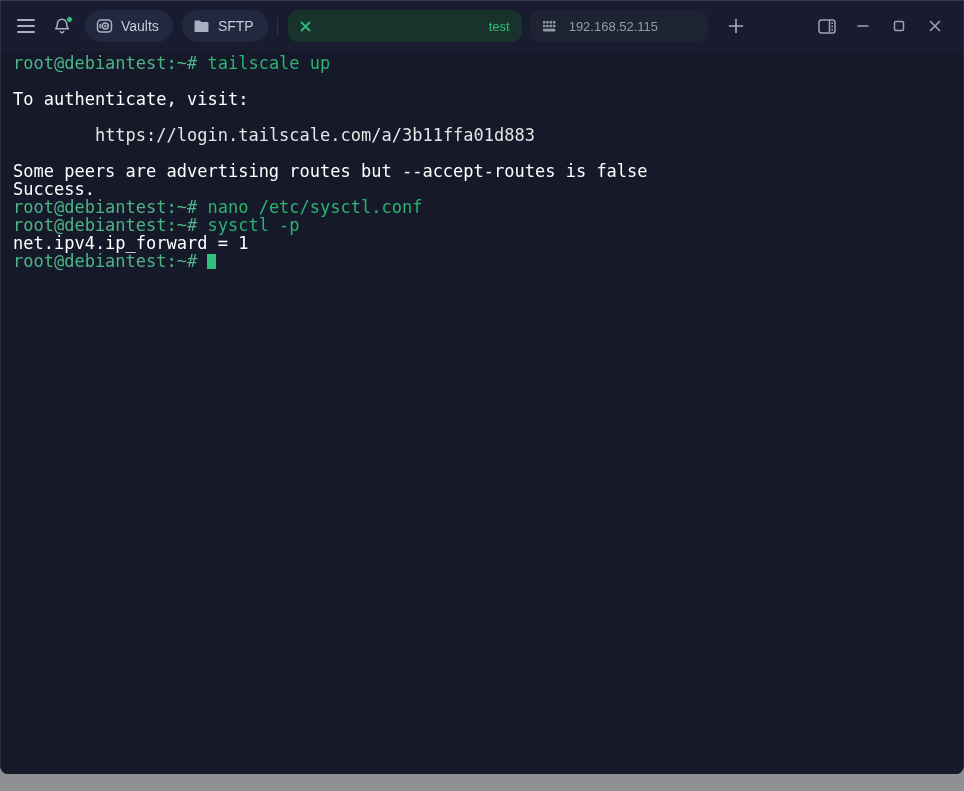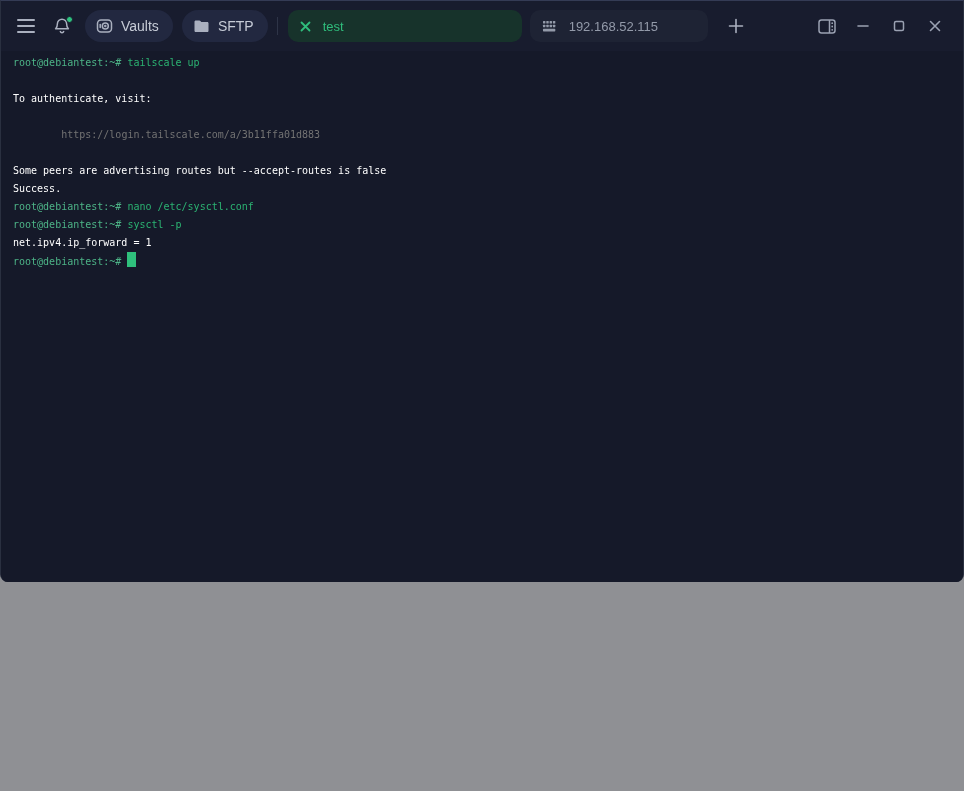--- a/index.html
+++ b/index.html
@@ -1,20 +1,20 @@
 <!DOCTYPE html>
 <html><head>
 <meta charset="utf-8">
 <style>
   * { margin:0; padding:0; box-sizing:border-box; }
   html,body { width:964px; height:791px; overflow:hidden; background:#8f9094; }
   body { font-family:"Liberation Sans", sans-serif; }
 
   .window {
-    width:964px; height:582px;
+    width:964px; height:774px;
     background:#151929;
     border-radius:0 0 8px 8px;
     border-left:1px solid #2a3040;
     border-right:1px solid #2a3040;
     border-top:1px solid #343b55;
     overflow:hidden;
     display:flex; flex-direction:column;
   }
 
   
@@ -46,43 +46,43 @@
   .pill:first-of-type { margin-left:18px; }
   .pill .p-icon { display:flex; color:#aab0bf; }
   .tab-divider {
     width:1px; height:18px; background:#2e3447; margin-left:9px;
   }
   .tab {
     height:32px; margin-left:10px; border-radius:10px;
     display:flex; align-items:center; gap:12px;
     padding:0 12px; font-size:13px; cursor:pointer;
   }
-  .tab.active { width:234px; background:#17332b; color:#2fbd7c; }
+  .tab.active { width:234px; background:#17332b; color:#2fbd7c;justify-content:space-between; }
   .tab.inactive { width:178px; background:#1e2334; color:#939aa9; margin-left:8px; gap:12px; }
   .tab .t-icon { display:flex; }
   .plus-btn { margin-left:14px; color:#aab0bf; }
   .win-controls {
     margin-left:auto; margin-right:14px;
     display:flex; align-items:center; gap:8px;
   }
   .win-controls .icon-btn { color:#9aa1b2; }
 
   
   .terminal {
     flex:1; background:#151929;
     padding:3px 20px 0 12px;
     font-family:"DejaVu Sans Mono","Liberation Mono",monospace;
-    font-size:10px; line-height:18px;
+    font-size:17px; line-height:18px;
     cursor:text; overflow:hidden;
   }
   .term-line { height:18px; white-space:pre; }
   .seg-prompt  { color:#4db487; }
   .seg-command { color:#2bb372; }
   .seg-output  { color:#ffffff; }
-  .seg-link    { color:#737373; }
+  .seg-link    { color:#e5e5e5; }
   .cursor {
     display:inline-block; width:9px; height:15px;
     background:#2fc07c; vertical-align:-2px;
   }
 </style>
 </head>
 <body>
 
 <div class="window">
 

